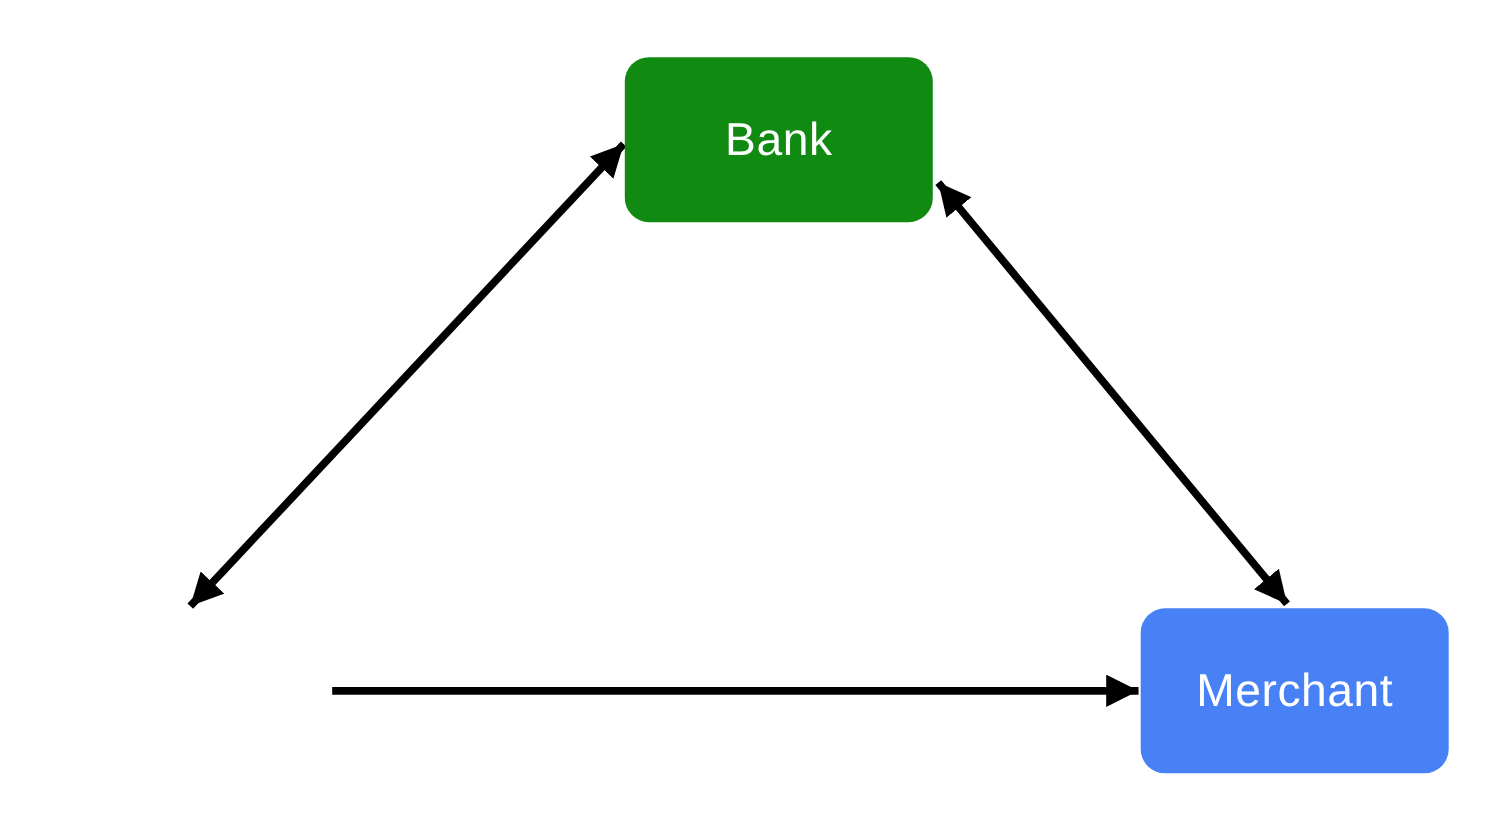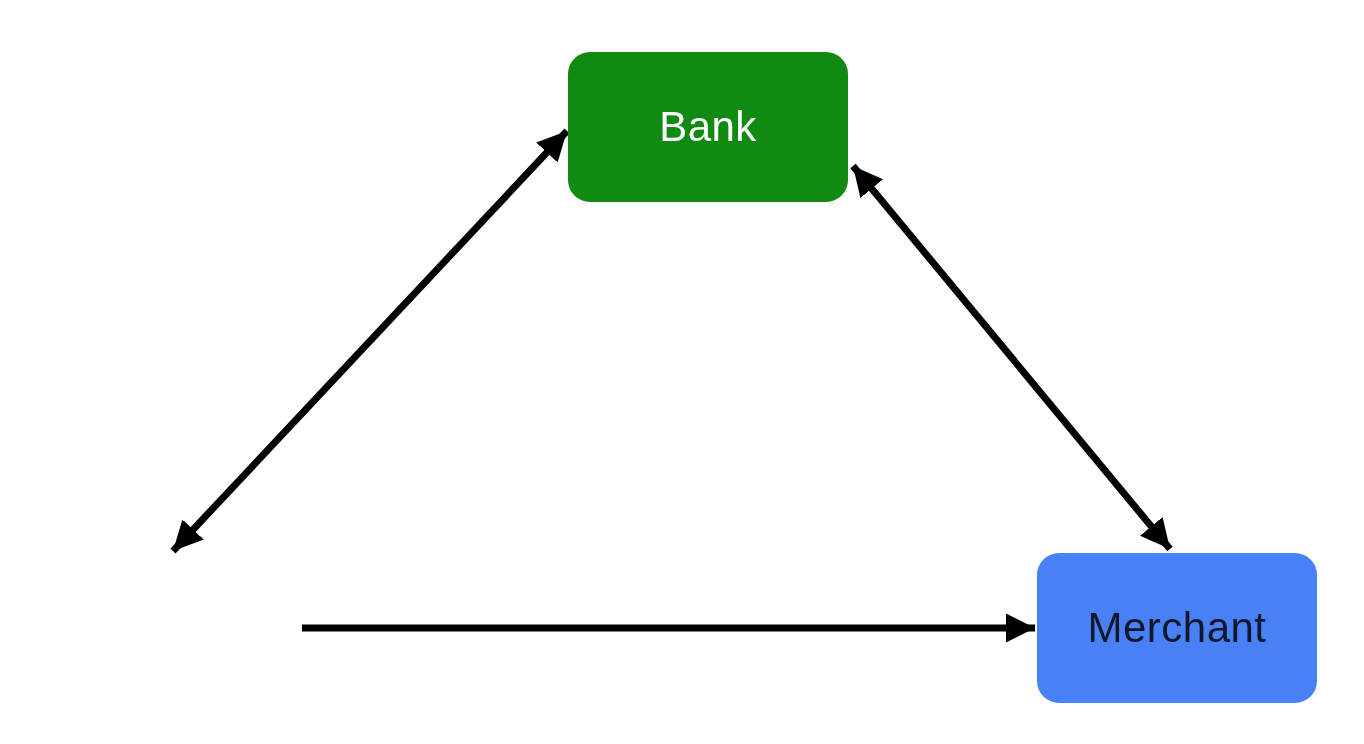--- a/index.html
+++ b/index.html
@@ -61,16 +61,16 @@
     <line class="edge-line" x1="853" y1="166" x2="1170" y2="549" marker-start="url(#arrowhead)" marker-end="url(#arrowhead)"></line>
     <line class="edge-line" x1="302" y1="628" x2="1035" y2="628" marker-end="url(#arrowhead)"></line>
   </svg>
 
   <div class="node node-bank" style="background: rgb(16, 138, 16);">
     <span class="node-label" style="color: rgb(255, 255, 255);">Bank</span>
   </div>
 
 
   <div class="node node-merchant" style="background: rgb(72, 129, 245);">
-    <span class="node-label" style="color: #0f172a;">Merchant</span>
+    <span class="node-label" style="color: #ffffff;">Merchant</span>
   </div>
 
 </div>
 
 </body></html>

